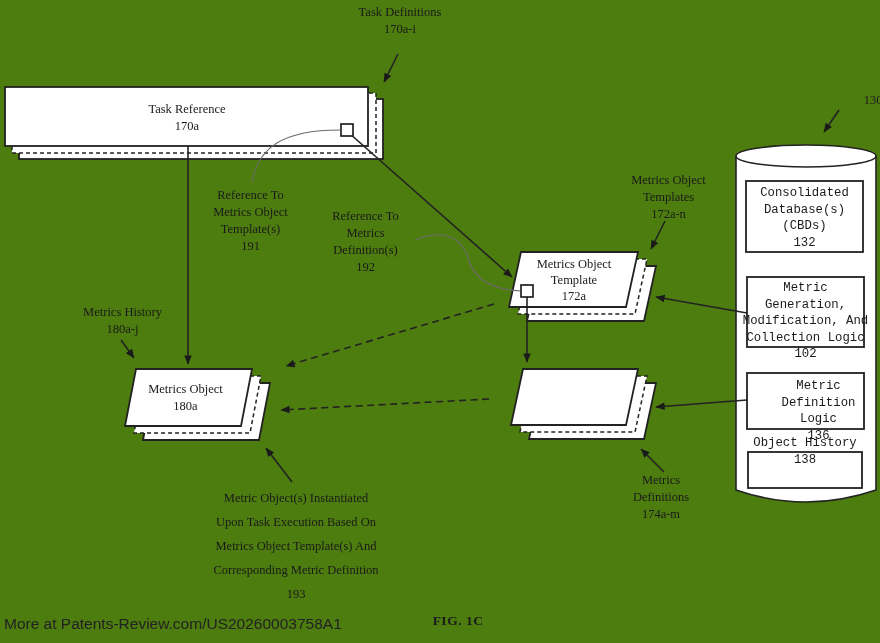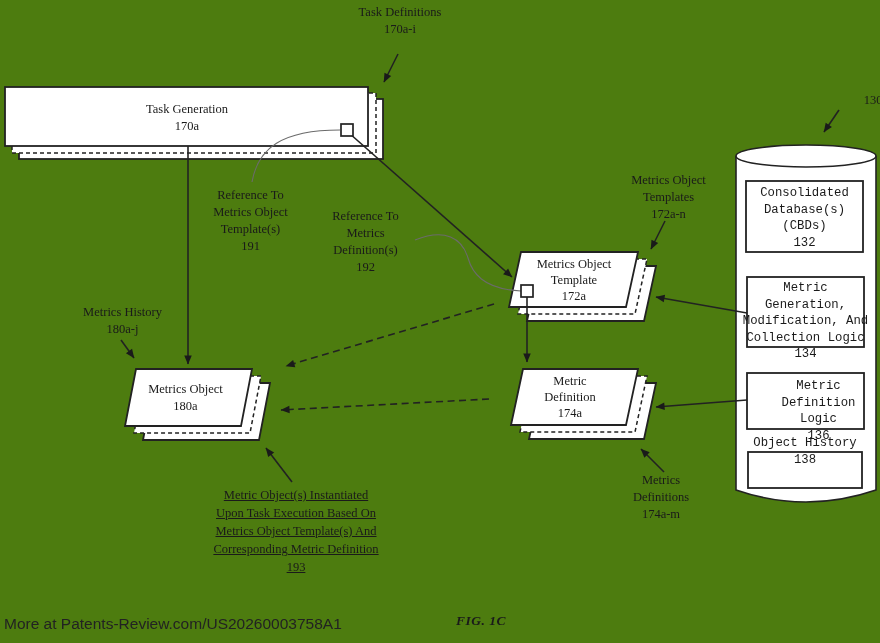--- a/index.html
+++ b/index.html
@@ -89,62 +89,59 @@
     <line class="conn" x1="292" y1="482" x2="266" y2="448" marker-end="url(#arr)"></line>
     <line class="conn" x1="839" y1="110" x2="824" y2="132" marker-end="url(#arr)"></line>
     <line class="conn" x1="121" y1="340" x2="134" y2="358" marker-end="url(#arr)"></line>
 
     <rect class="anchor" x="341" y="124" width="12" height="12"></rect>
     <rect class="anchor" x="521" y="285" width="12" height="12"></rect>
   </svg>
 
   <div class="txt" style="left:335px; top:4px; width:130px;">Task Definitions
 170a-i</div>
-  <div class="txt" style="left:6px; top:101px; width:362px;">Task Generation
+  <div class="txt" style="left:6px; top:101px; width:362px;">Task Reference
 170a</div>
   <div class="txt" style="left:188px; top:187px; width:125px;">Reference To
 Metrics Object
 Template(s)
 191</div>
   <div class="txt" style="left:303px; top:208px; width:125px;">Reference To
 Metrics
 Definition(s)
 192</div>
   <div class="txt" style="left:60px; top:304px; width:125px;">Metrics History
 180a-j</div>
   <div class="txt" style="left:128px; top:381px; width:115px;">Metrics Object
 180a</div>
   <div class="txt" style="left:606px; top:172px; width:125px;">Metrics Object
 Templates
 172a-n</div>
   <div class="txt" style="left:518px; top:256px; width:112px; line-height:16px;">Metrics Object
 Template
 172a</div>
-  <div class="txt" style="left:514px; top:373px; width:112px; line-height:16px;">Metric
-Definition
-174a</div>
   <div class="txt" style="left:600px; top:472px; width:122px;">Metrics
 Definitions
 174a-m</div>
-  <div class="txt" style="left:185px; top:486px; width:222px; line-height:18px;text-decoration:underline;">Metric Object(s) Instantiated
+  <div class="txt" style="left:185px; top:486px; width:222px; line-height:24px;">Metric Object(s) Instantiated
 Upon Task Execution Based On
 Metrics Object Template(s) And
 Corresponding Metric Definition
 193</div>
   <div class="txt" style="left:820px; top:92px; width:34px;margin-left:36px;">130</div>
 
   <div class="txt boxtxt" style="left:747px; top:185px; width:115px;">Consolidated
 Database(s)
 (CBDs)
 132</div>
   <div class="txt boxtxt" style="left:742px; top:280px; width:127px;">Metric Generation,
 Modification, And
 Collection Logic
-134</div>
+102</div>
   <div class="txt boxtxt" style="left:748px; top:378px; width:91px;margin-left:25px;">Metric Definition
 Logic
 136</div>
   <div class="txt boxtxt" style="left:749px; top:435px; width:112px;">Object History
 138</div>
 
-  <div class="txt fig" style="left:426px; top:612px; width:110px;font-style:italic;">FIG. 1C</div>
+  <div class="txt fig" style="left:403px; top:612px; width:110px;">FIG. 1C</div>
   <div class="watermark">More at Patents-Review.com/US20260003758A1</div>
 </div>
 
 </body></html>

